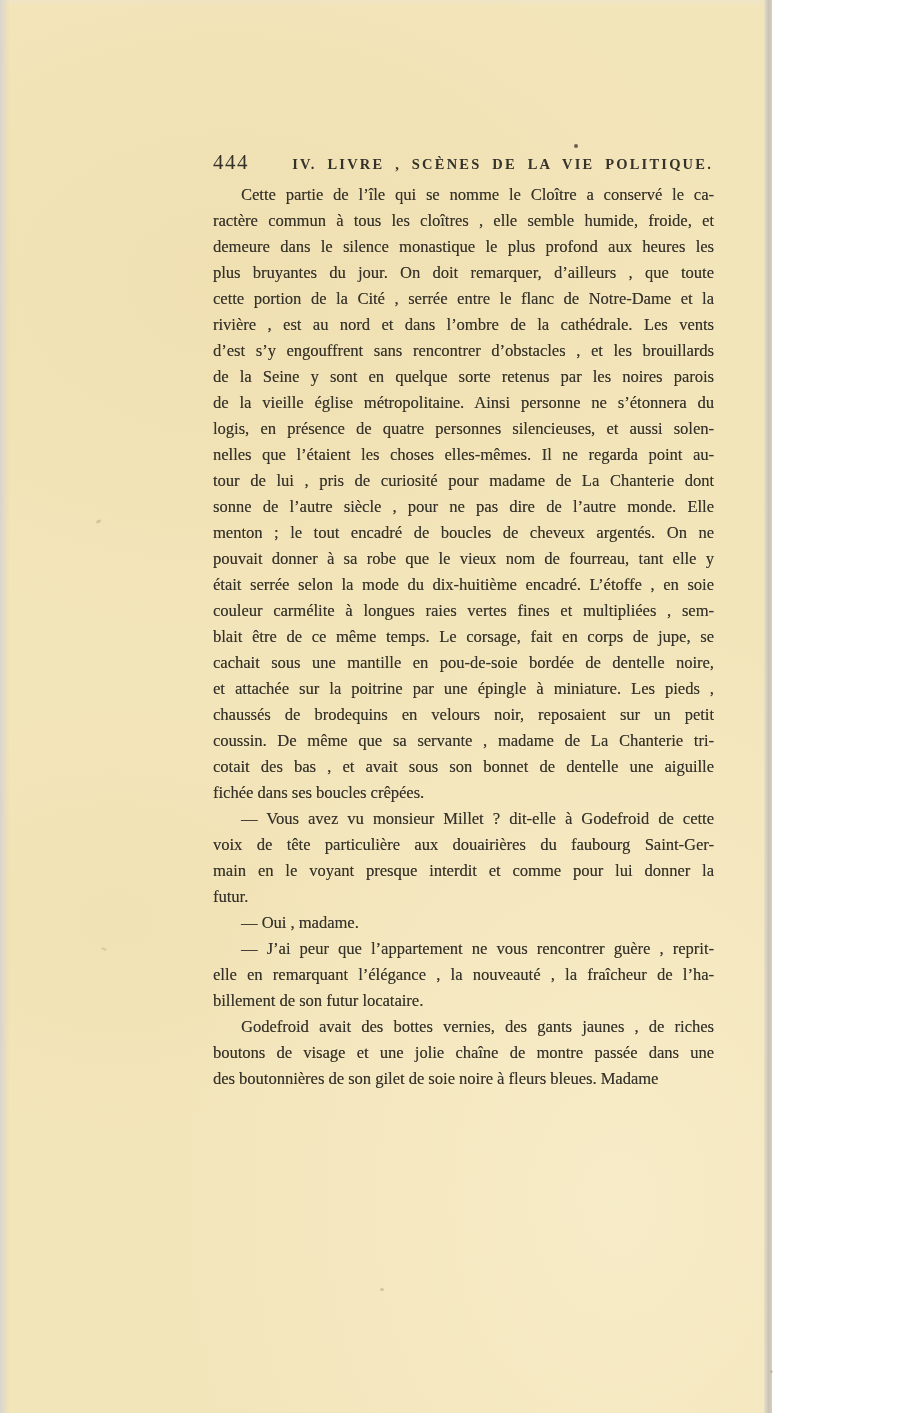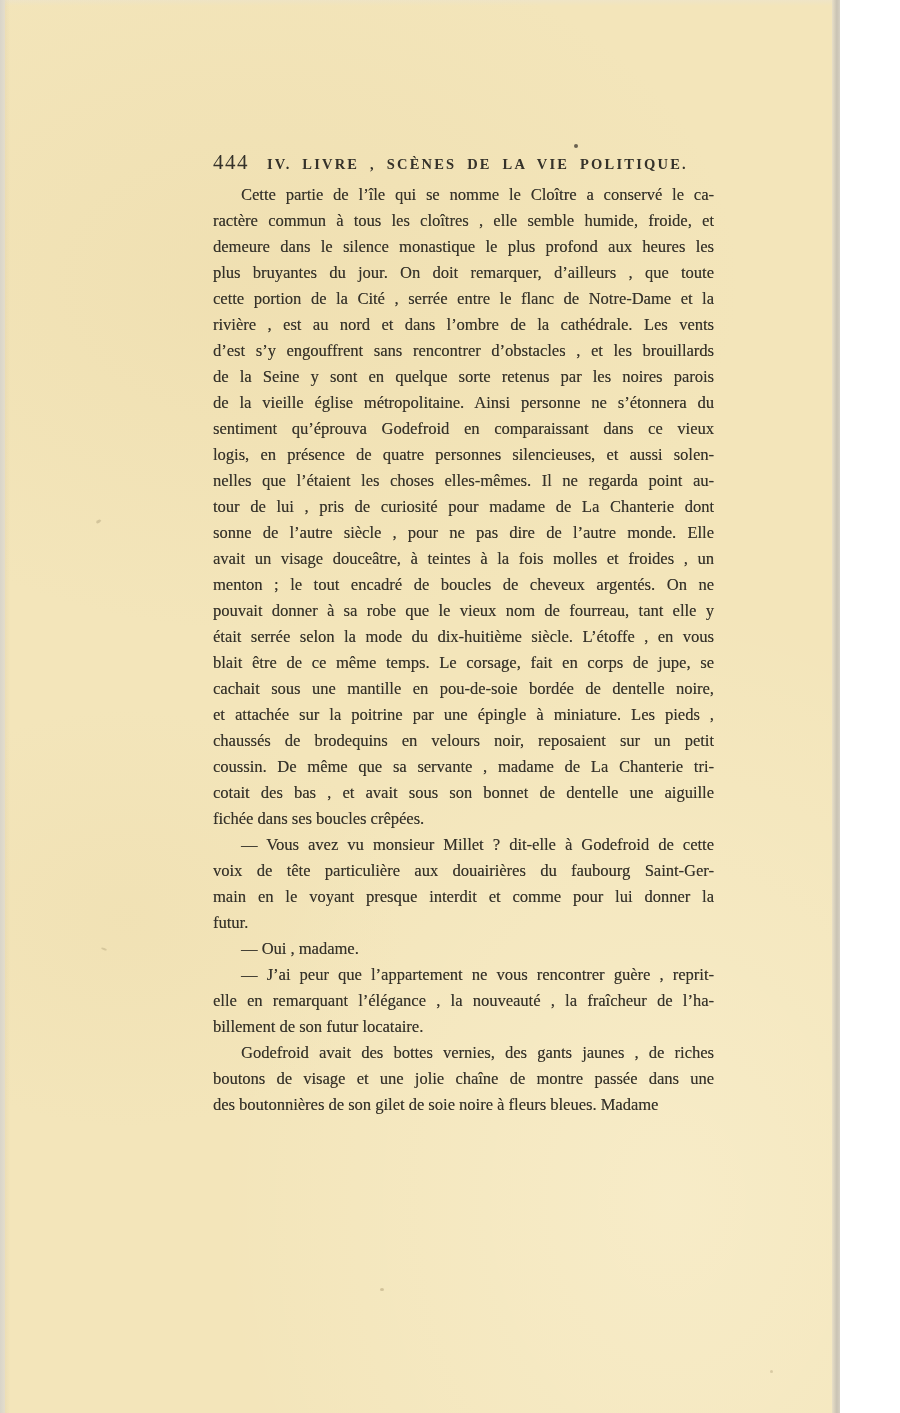--- a/index.html
+++ b/index.html
@@ -3,21 +3,21 @@
 <meta charset="utf-8">
 <style>
   * { margin: 0; padding: 0; box-sizing: border-box; }
   html, body { width: 900px; height: 1413px; }
   body {
     font-family: "Liberation Serif", "DejaVu Serif", serif;
     overflow: hidden;
   }
   .scan {
     position: relative;
-    width: 840px;
+    width: 772px;
     height: 1413px;
     background-color: var(--paper, #f3e5ba);
     background-image:
       radial-gradient(ellipse 700px 500px at 30% 20%, rgba(224,200,140,0.18), rgba(0,0,0,0) 70%),
       radial-gradient(ellipse 600px 800px at 80% 85%, rgba(255,248,225,0.35), rgba(0,0,0,0) 75%),
       radial-gradient(ellipse 400px 300px at 15% 65%, rgba(228,206,150,0.15), rgba(0,0,0,0) 70%),
       linear-gradient(90deg, rgba(180,170,150,0.25) 0px, rgba(0,0,0,0) 10px),
       linear-gradient(180deg, rgba(235,228,210,0.5) 0px, rgba(0,0,0,0) 6px);
   }
   
@@ -43,21 +43,21 @@
     display: flex; align-items: baseline;
     color: var(--ink, #35322a);
   }
   .page-number {
     font-size: 21px;
     letter-spacing: 1.5px;
     font-weight: 400;
   }
   .running-header {
     flex: 1;
-    text-align: left;
+    text-align: right;
     font-size: 14.5px;
     font-weight: 700;
     letter-spacing: 2.2px;
     word-spacing: 5px;
     padding-left: 18px;
     white-space: nowrap;
   }
 
   .text-body {
     position: absolute;
@@ -96,29 +96,28 @@
   <div class="text-body">
       <div class="line indent">Cette partie de l’île qui se nomme le Cloître a conservé le ca-</div>
       <div class="line">ractère commun à tous les cloîtres , elle semble humide, froide, et</div>
       <div class="line">demeure dans le silence monastique le plus profond aux heures les</div>
       <div class="line">plus bruyantes du jour. On doit remarquer, d’ailleurs , que toute</div>
       <div class="line">cette portion de la Cité , serrée entre le flanc de Notre-Dame et la</div>
       <div class="line">rivière , est au nord et dans l’ombre de la cathédrale. Les vents</div>
       <div class="line">d’est s’y engouffrent sans rencontrer d’obstacles , et les brouillards</div>
       <div class="line">de la Seine y sont en quelque sorte retenus par les noires parois</div>
       <div class="line">de la vieille église métropolitaine. Ainsi personne ne s’étonnera du</div>
-      <div class="line">sentiment qu’éprouva Godefroid en comparaissant dans ce vieux</div>
       <div class="line">logis, en présence de quatre personnes silencieuses, et aussi solen-</div>
       <div class="line">nelles que l’étaient les choses elles-mêmes. Il ne regarda point au-</div>
       <div class="line">tour de lui , pris de curiosité pour madame de La Chanterie dont</div>
       <div class="line">sonne de l’autre siècle , pour ne pas dire de l’autre monde. Elle</div>
-      <div class="line">avait un visage douceâtre, à teintes à la fois molles et froides , un</div>
       <div class="line">menton ; le tout encadré de boucles de cheveux argentés. On ne</div>
       <div class="line">pouvait donner à sa robe que le vieux nom de fourreau, tant elle y</div>
-      <div class="line">était serrée selon la mode du dix-huitième siècle. L’étoffe , en vous</div>
+      <div class="line">était serrée selon la mode du dix-huitième encadré. L’étoffe , en soie</div>
+      <div class="line">couleur carmélite à longues raies vertes fines et multipliées , sem-</div>
       <div class="line">blait être de ce même temps. Le corsage, fait en corps de jupe, se</div>
       <div class="line">cachait sous une mantille en pou-de-soie bordée de dentelle noire,</div>
       <div class="line">et attachée sur la poitrine par une épingle à miniature. Les pieds ,</div>
       <div class="line">chaussés de brodequins en velours noir, reposaient sur un petit</div>
       <div class="line">coussin. De même que sa servante , madame de La Chanterie tri-</div>
       <div class="line">cotait des bas , et avait sous son bonnet de dentelle une aiguille</div>
       <div class="line last">fichée dans ses boucles crêpées.</div>
       <div class="line indent">— Vous avez vu monsieur Millet ? dit-elle à Godefroid de cette</div>
       <div class="line">voix de tête particulière aux douairières du faubourg Saint-Ger-</div>
       <div class="line">main en le voyant presque interdit et comme pour lui donner la</div>

